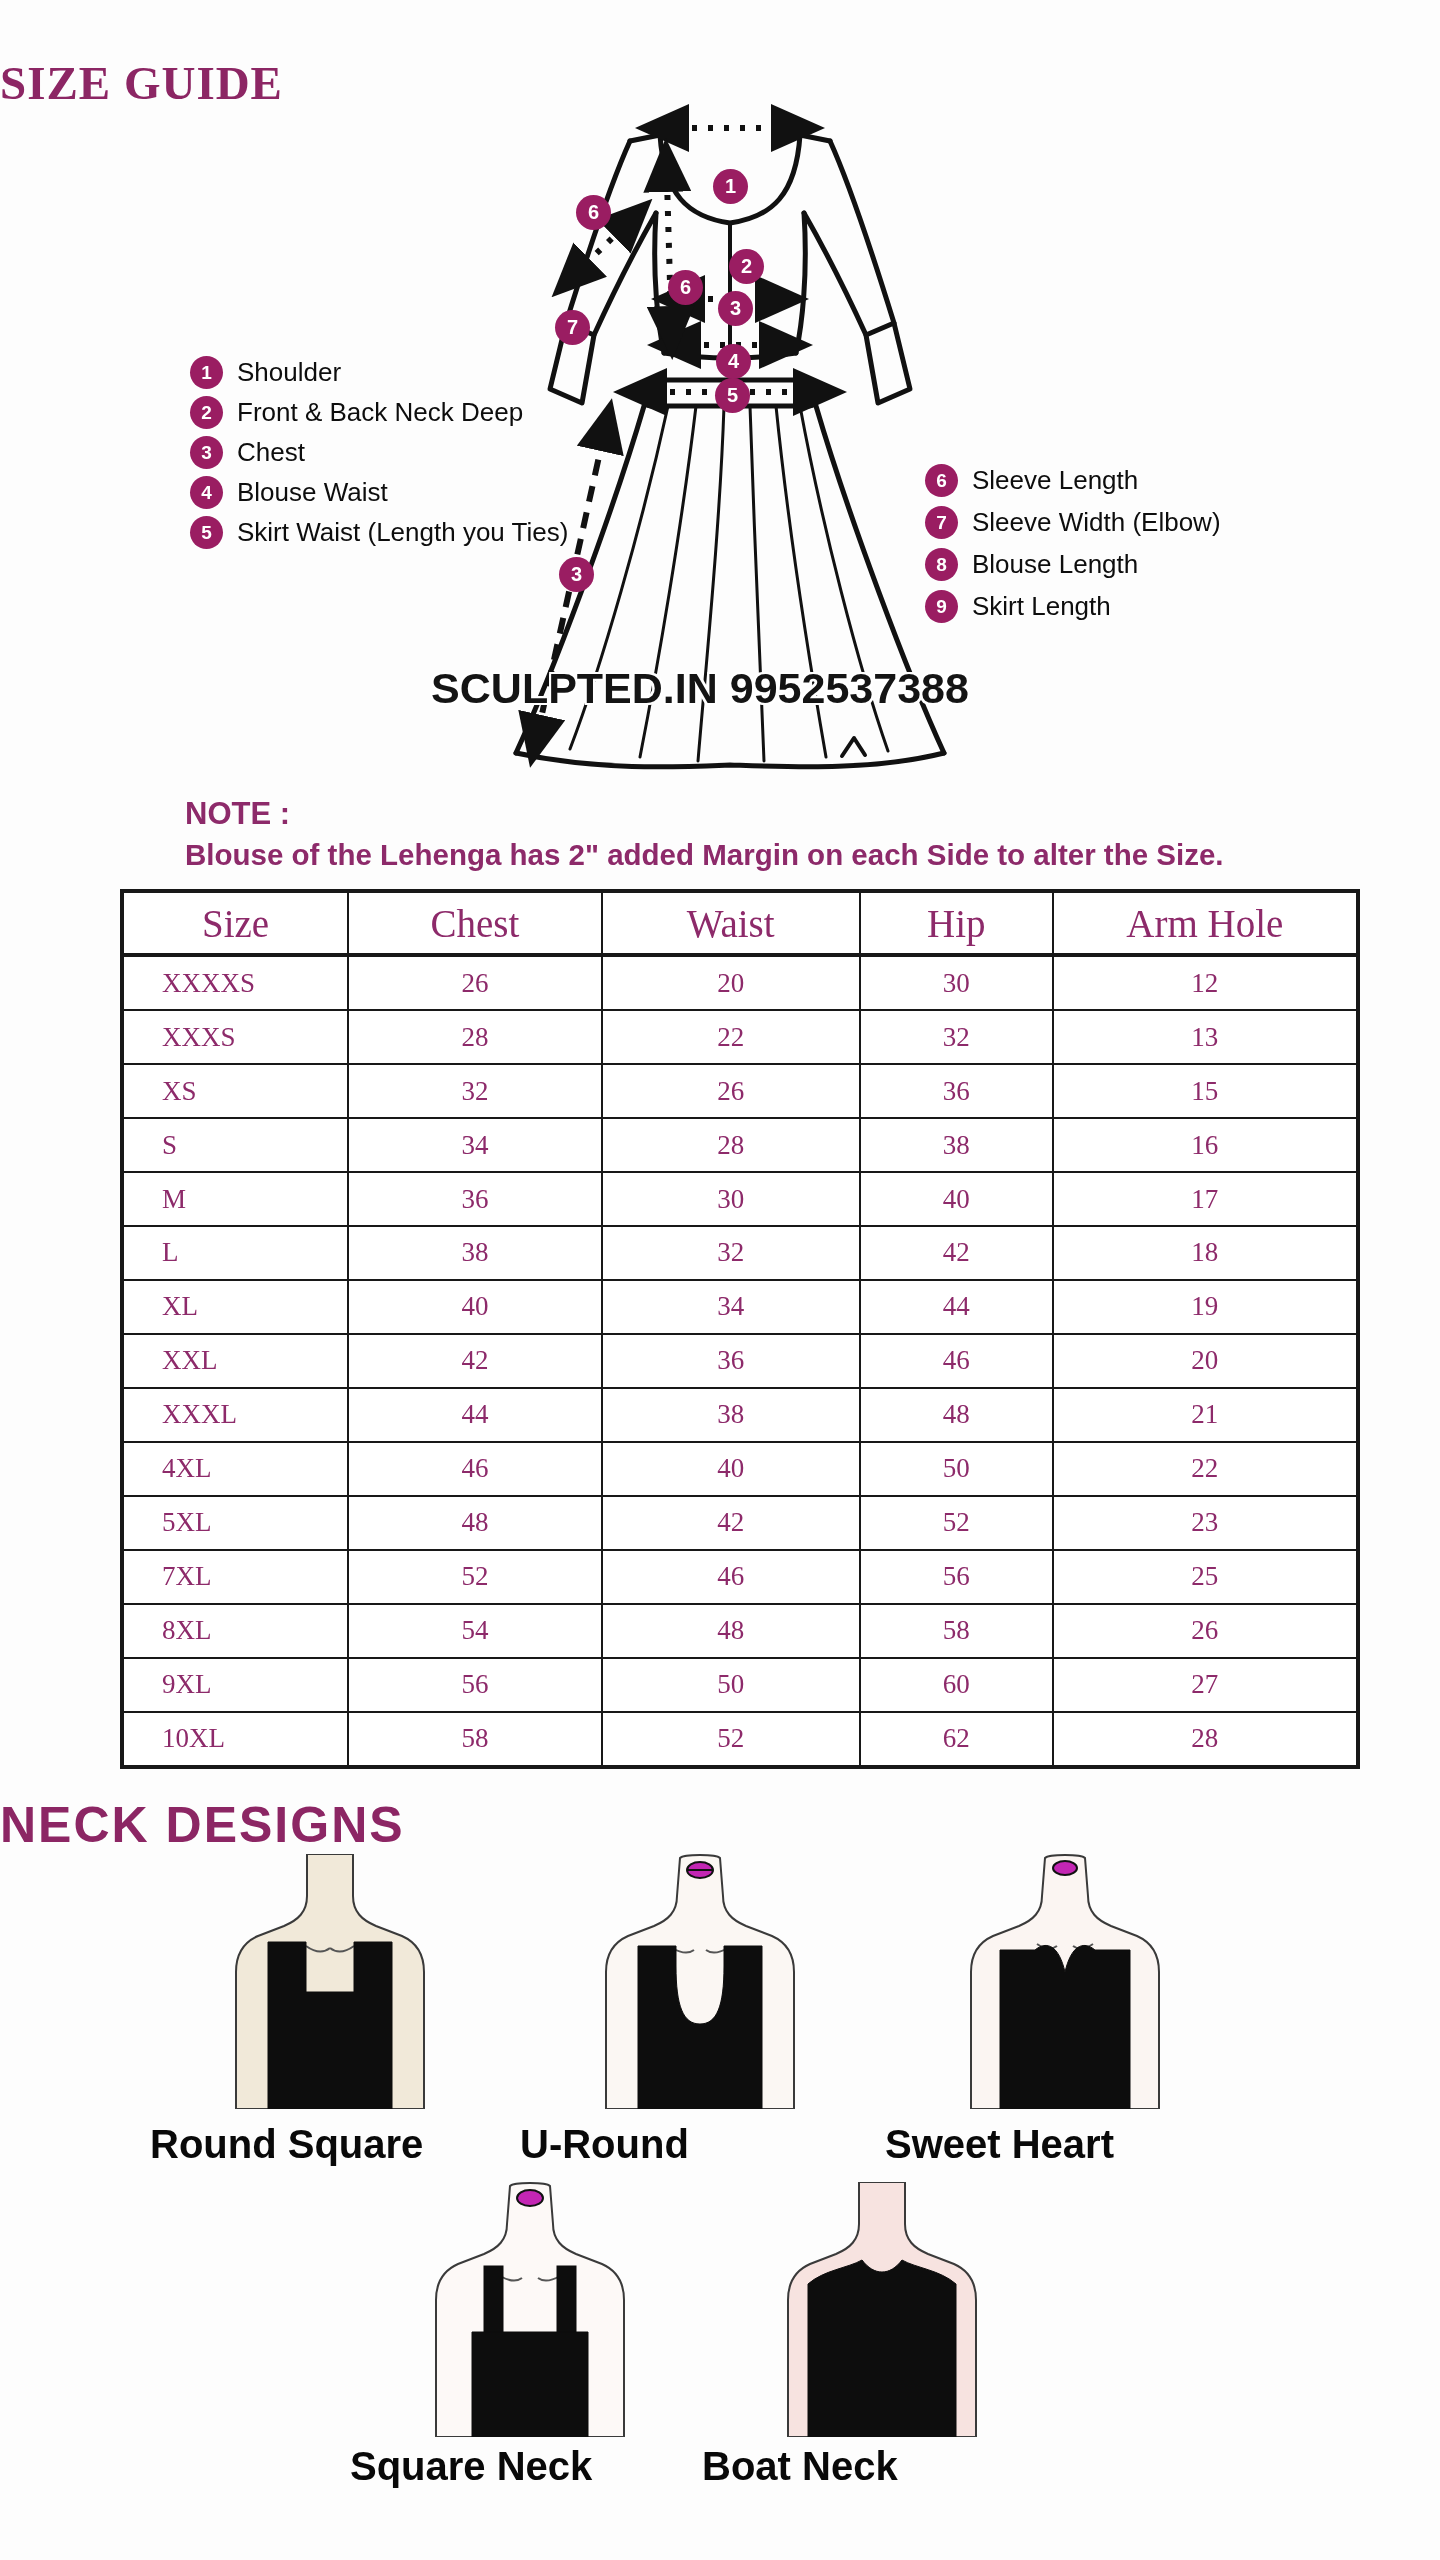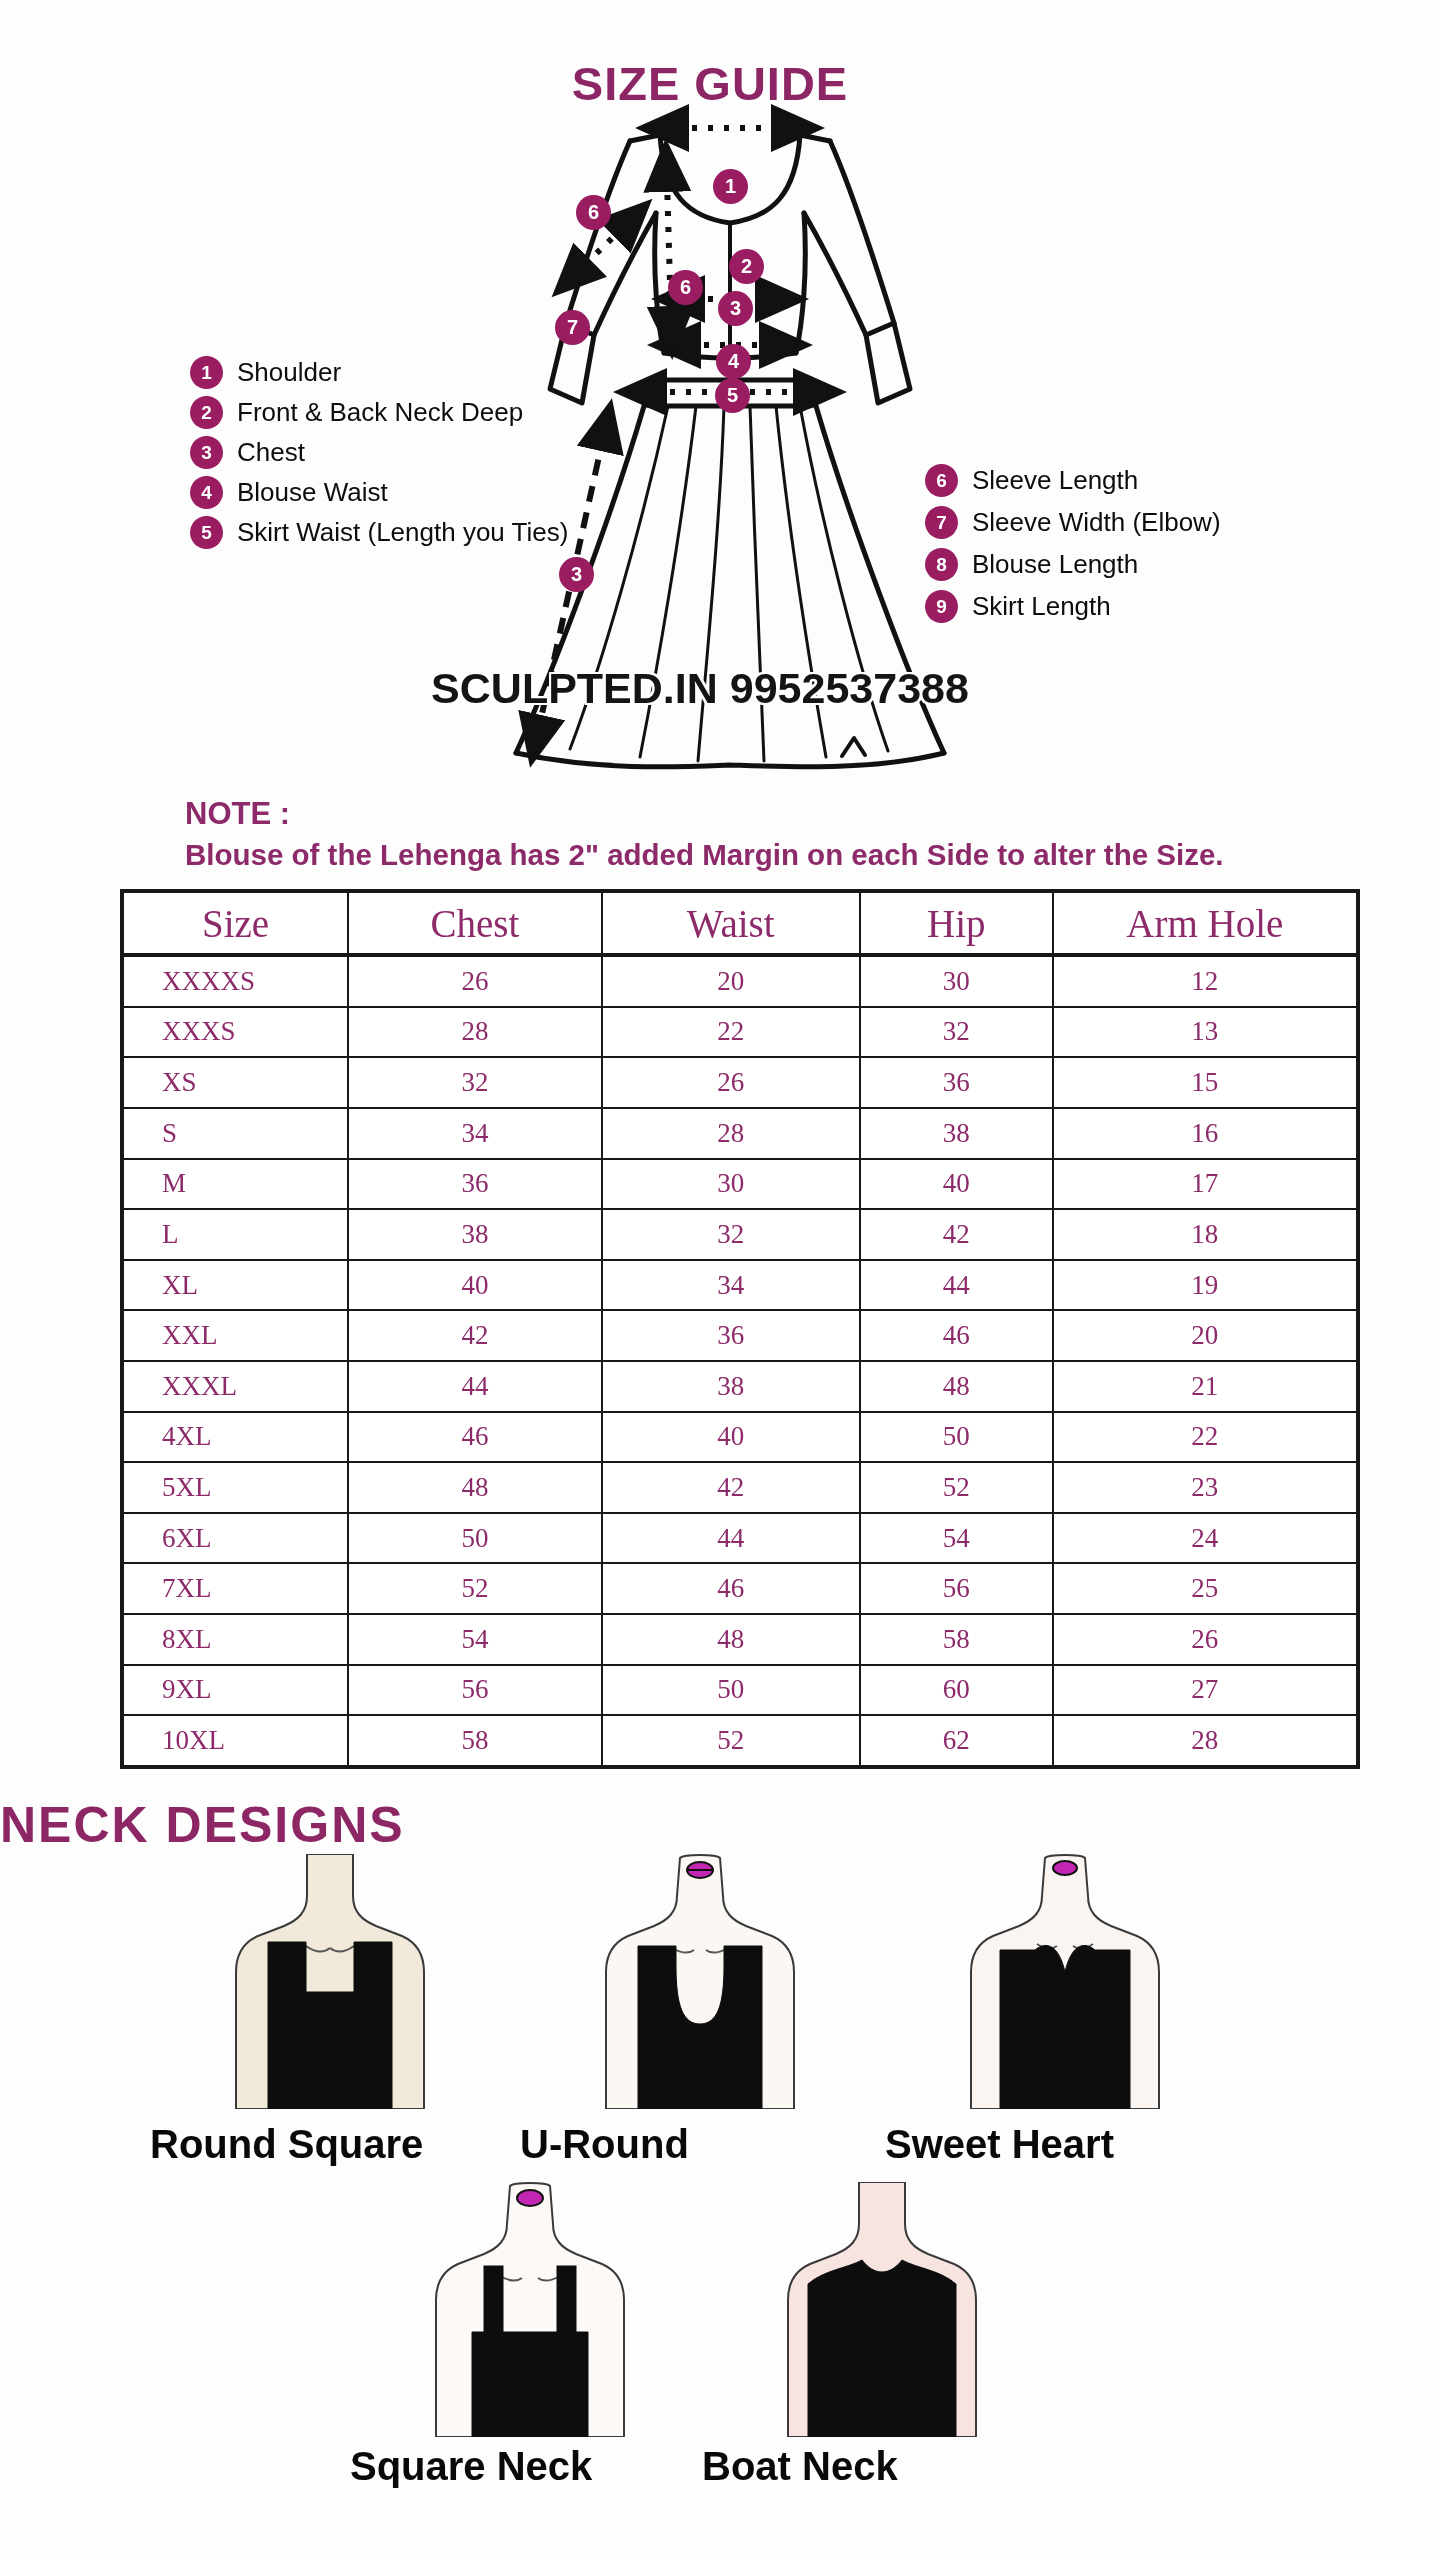--- a/index.html
+++ b/index.html
@@ -3,22 +3,22 @@
 <meta charset="utf-8">
 <style>
   html,body{margin:0;padding:0;}
   body{
     width:1440px;height:2560px;position:relative;background:#fdfdfd;
     font-family:"Liberation Sans",sans-serif;color:#111;overflow:hidden;
   }
   .abs{position:absolute;}
   
   .main-title{
-    top:56px;left:0;width:1420px;text-align:center;
-    font-size:47px;font-weight:bold;letter-spacing:1px;color:#8c2664;
+    top:56px;left:0;width:1420px;text-align:left;
+    font-size:47px;font-weight:bold;letter-spacing:1px;color:#8c2664;font-family:Liberation Serif, serif;
   }
   .neck-title{
     top:1796px;left:0;width:1430px;text-align:left;
     font-size:50px;font-weight:bold;letter-spacing:2px;color:#8c2664;
   }
   
   .dress-svg{left:480px;top:95px;width:560px;height:690px;}
   .dbadge{
     width:35px;height:35px;border-radius:50%;background:#9a1d62;
     color:#fff;font-size:20px;font-weight:bold;display:flex;
@@ -266,27 +266,20 @@
         <td>22</td>
       </tr>
       <tr>
         <td>5XL</td>
         <td>48</td>
         <td>42</td>
         <td>52</td>
         <td>23</td>
       </tr>
       <tr>
-        <td>6XL</td>
-        <td>50</td>
-        <td>44</td>
-        <td>54</td>
-        <td>24</td>
-      </tr>
-      <tr>
         <td>7XL</td>
         <td>52</td>
         <td>46</td>
         <td>56</td>
         <td>25</td>
       </tr>
       <tr>
         <td>8XL</td>
         <td>54</td>
         <td>48</td>

